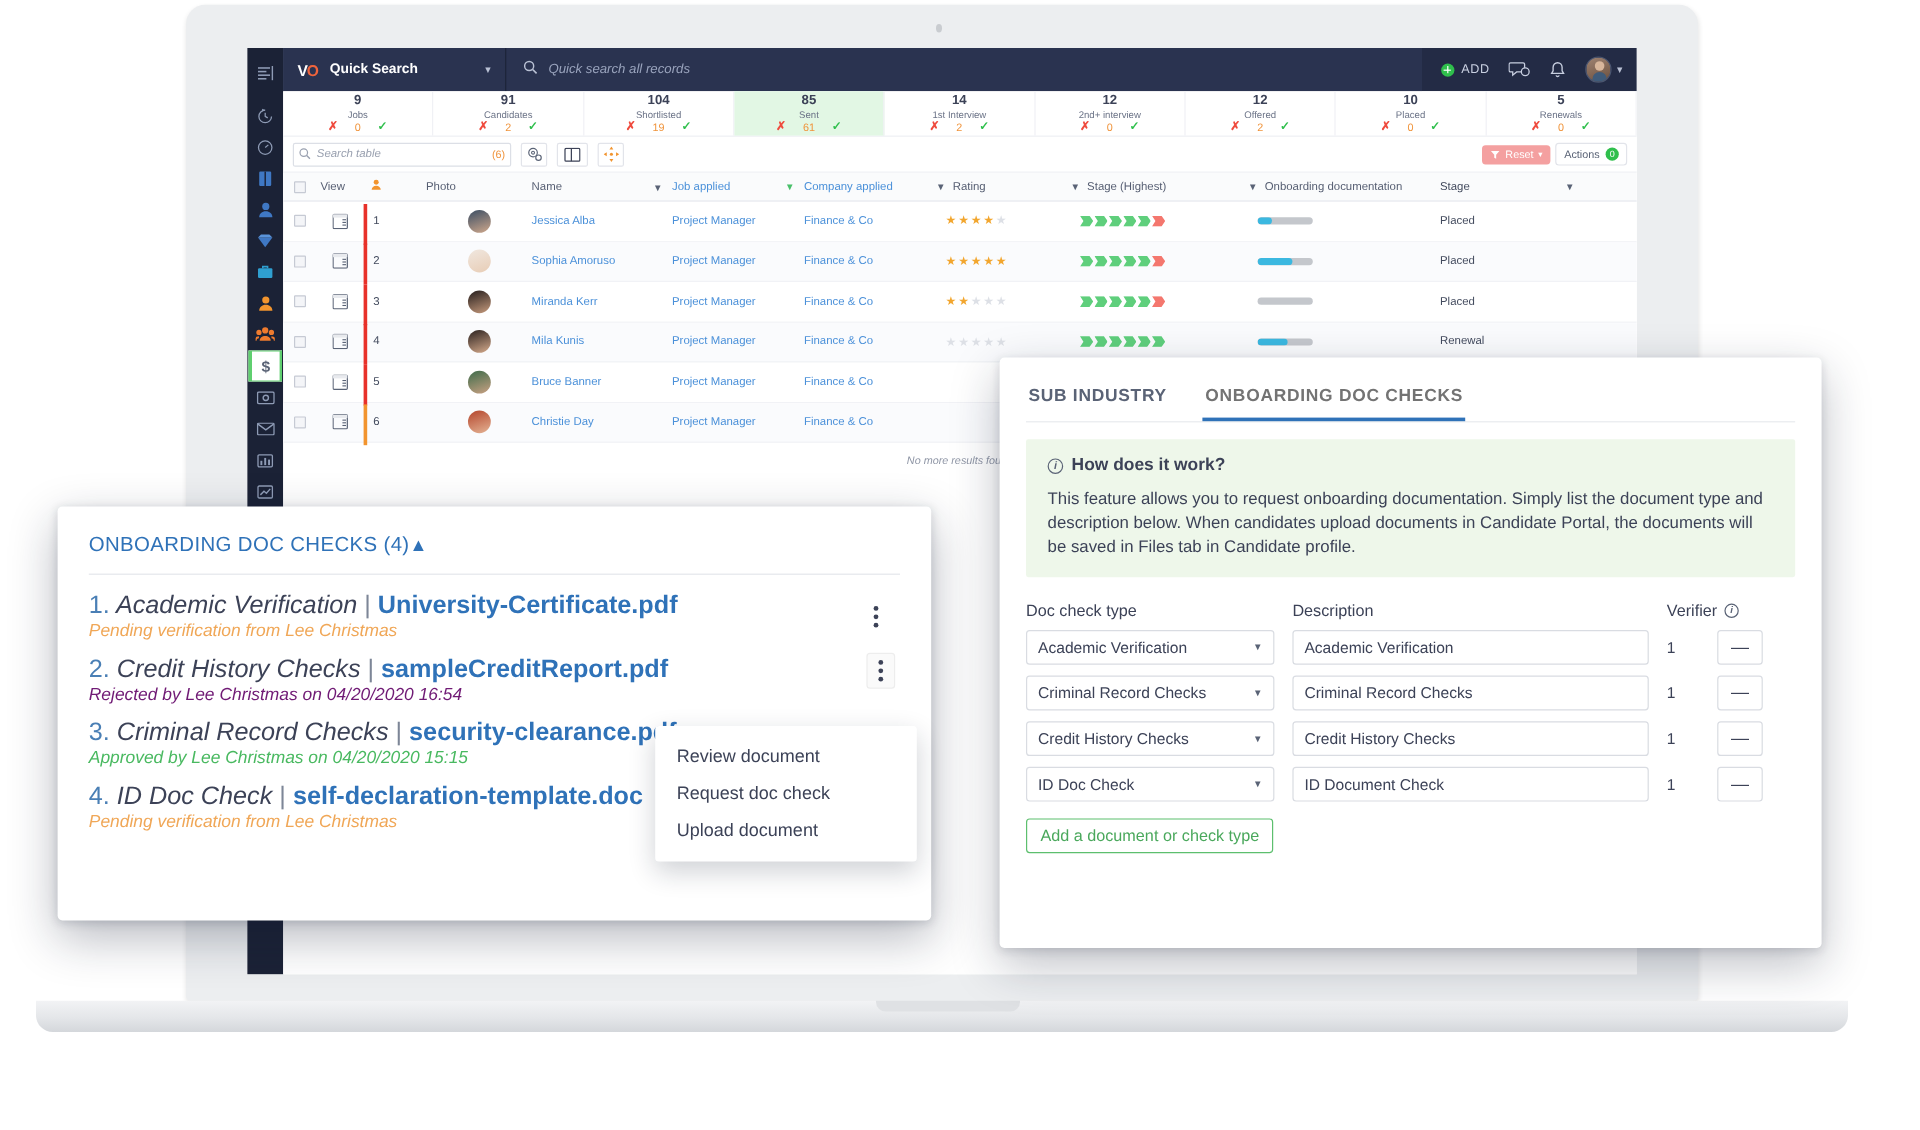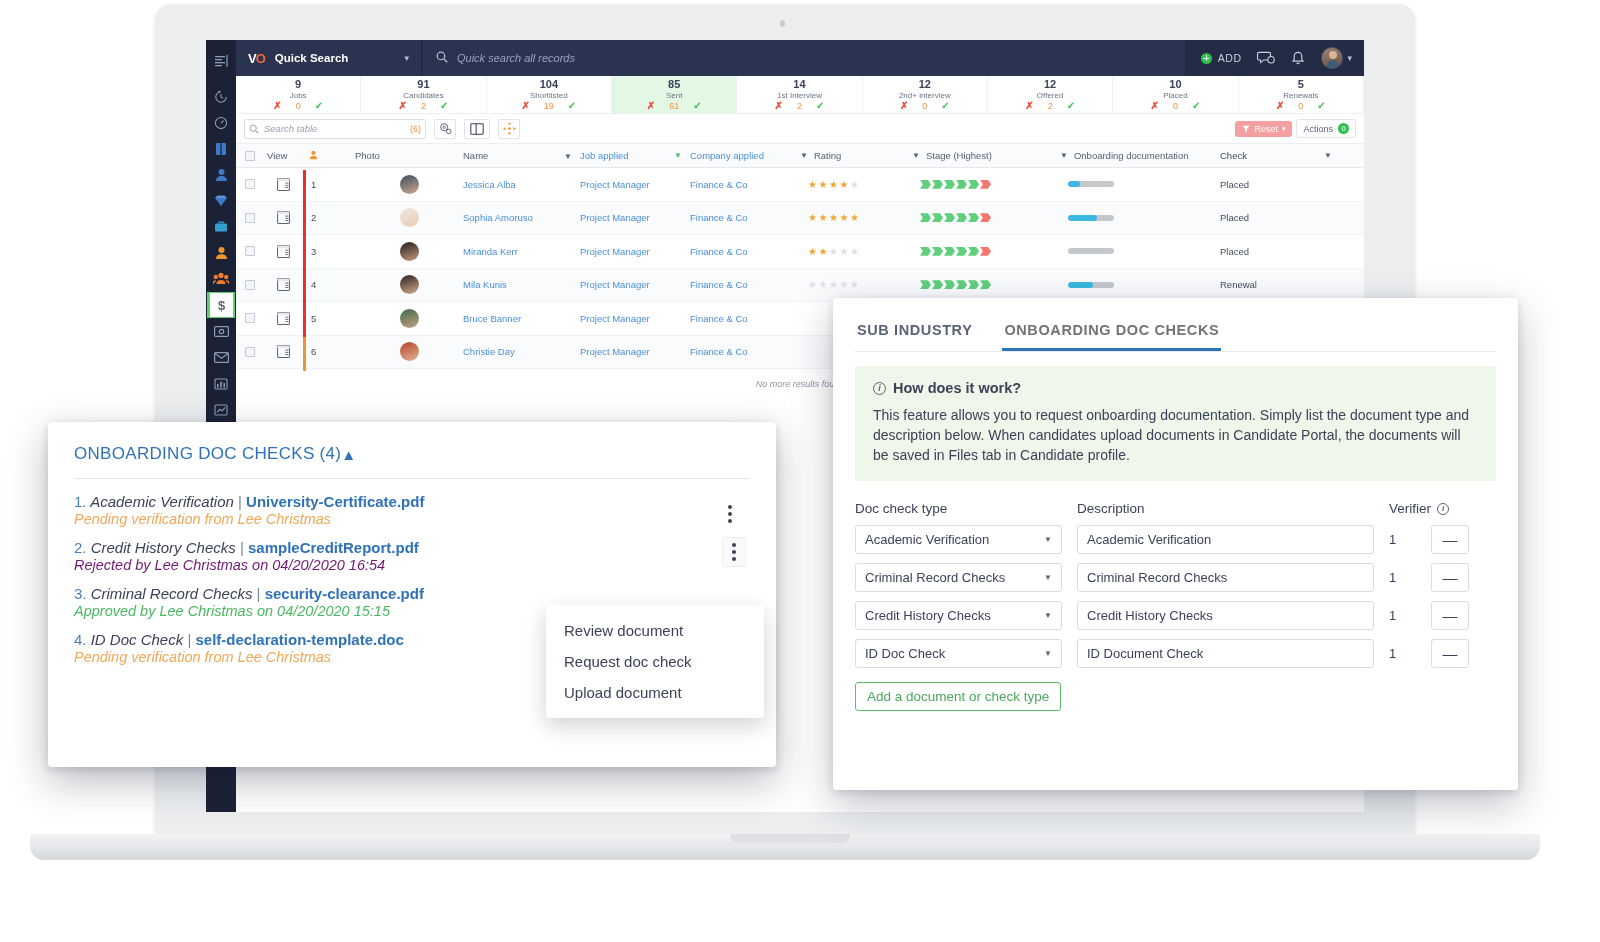--- a/index.html
+++ b/index.html
@@ -157,21 +157,21 @@
   .dt-row {
     display:flex; height:33.5px; align-items:center; font-size:9.5px; color:#434b5e;
     border-bottom:1px solid #f1f2f6;
   }
   .dt-row.alt { background:#fafbfd; }
   .c-chk { width:27px; display:flex; justify-content:center; }
   .c-view { width:40px; display:flex; justify-content:center; }
   .c-num { width:52px; padding-left:8px; position:relative; }
   .c-num .bar { position:absolute; left:0; top:-9px; width:3px; height:34px; background:#e8312a; }
   .c-num.orange .bar { background:#f2942e; }
-  .c-photo { width:108px; display:flex; justify-content:center; }
+  .c-photo { width:88px; display:flex; justify-content:center; }
   .c-name { width:117px; color:#4a90d9; }
   .c-job { width:110px; color:#4a90d9; }
   .c-company { width:118px; color:#4a90d9; }
   .c-rating { width:112px; }
   .c-stageh { width:148px; }
   .c-onboard { width:152px; }
   .c-stage { width:120px; color:#434b5e; }
   .hdr-flt { color:#5a6376; font-size:8px; margin-left:4px;}
   .hdr-flt.green { color:#49c06a; }
   .chkbox { width:10px; height:10px; border:1px solid #c6cad4; border-radius:1px; background:#f4f5f8; cursor:pointer;}
@@ -196,21 +196,21 @@
     position:absolute; left:48px; top:422px; width:728px; height:345px;
     background:#fff; border-radius:4px;
     box-shadow: 0 14px 40px rgba(20,28,50,.30), 0 2px 8px rgba(20,28,50,.16);
     padding: 22px 26px 0 26px;
   }
   .pl-head { display:flex; align-items:center; padding-bottom:14px; }
   .pl-title { font-size:17px; color:#2f72b8; letter-spacing:.3px; }
   .pl-collapse { color:#2f72b8; font-size:15px; cursor:pointer; }
   .pl-divider { height:1px; background:#e4e7ec; margin-bottom:14px;}
   .doc-item { position:relative; margin-bottom:12px; }
-  .doc-line1 { font-size:15px; font-style:italic; color:#3c4257; }
+  .doc-line1 { font-size:21px; font-style:italic; color:#3c4257; }
   .doc-line1 .num { color:#4a7fb5; font-style:normal; }
   .doc-line1 .file { color:#2f72b8; font-weight:700; font-style:normal; }
   .doc-line1 .pipe { color:#7d8697; font-style:normal;}
   .doc-line2 { font-size:14.5px; font-style:italic; margin-top:1px; }
   .st-pending { color:#f0a757; }
   .st-rejected { color:#701a75; }
   .st-approved { color:#49b960; }
   .kebab {
     position:absolute; right:8px; top:6px; width:24px; height:30px;
     display:flex; flex-direction:column; align-items:center; justify-content:center; gap:3px;
@@ -593,21 +593,21 @@
         </div>
         <div class="c-stageh" style="display:flex;align-items:center;">
           <span class="hdr-flt" style="margin-right:6px;margin-left:-8px;">▼</span>
           <span>Stage (Highest)</span>
         </div>
         <div class="c-onboard" style="display:flex;align-items:center;">
           <span class="hdr-flt" style="margin-right:6px;margin-left:-8px;">▼</span>
           <span>Onboarding documentation</span>
         </div>
         <div class="c-stage" style="display:flex;align-items:center;">
-          <span>Check</span>
+          <span>Stage</span>
           <span class="hdr-flt" style="margin-left:auto;margin-right:8px;">▼</span>
         </div>
       </div>
       <div id="tbody">
           <div class="dt-row">
             <div class="c-chk">
               <span class="chkbox"></span>
             </div>
             <div class="c-view">
               <svg width="13" height="13" viewBox="0 0 14 14">

